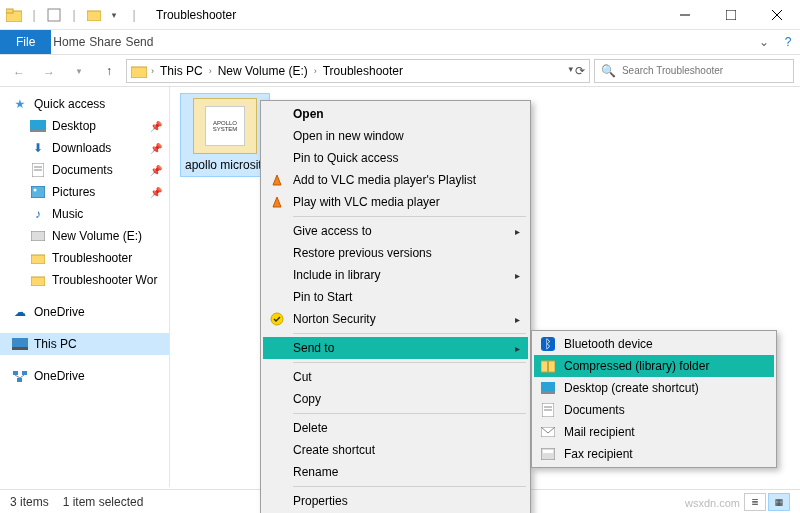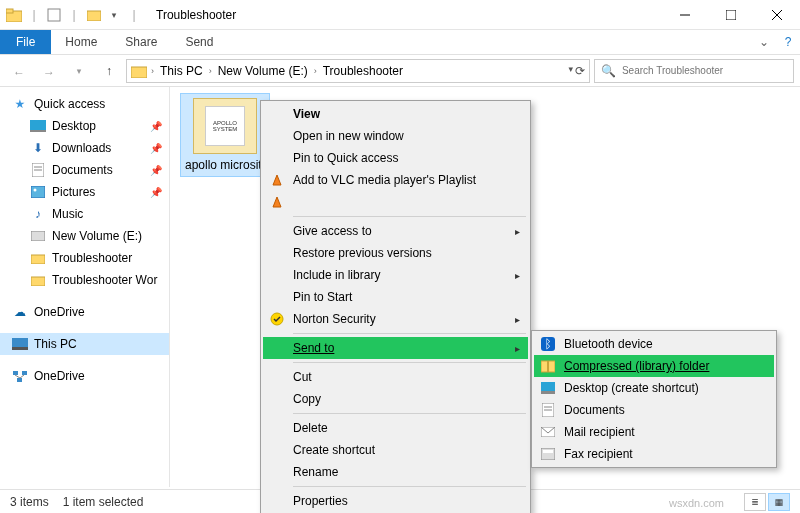--- a/index.html
+++ b/index.html
@@ -5,21 +5,21 @@
 * { margin:0; padding:0; box-sizing:border-box; font-family:"Segoe UI",Arial,sans-serif; font-size:12px; }
 body { background:#fff; width:800px; height:513px; overflow:hidden; position:relative; }
 .titlebar { height:30px; display:flex; align-items:center; background:#fff; border-bottom:1px solid #e5e5e5;}
 .titlebar .qat { display:flex; align-items:center; gap:4px; padding:0 6px;}
 .titlebar .qat span { width:16px; height:16px; display:flex; align-items:center; justify-content:center;}
 .titlebar .title { margin-left:8px; color:#000;}
 .winbtns { margin-left:auto; display:flex;}
 .winbtns div { width:46px; height:30px; display:flex; align-items:center; justify-content:center; color:#000;}
 .ribbon { height:25px; display:flex; align-items:stretch; border-bottom:1px solid #e1e1e1; background:#fff;}
 .ribbon .filetab { background:#1979ca; color:#fff; padding:4px 16px; display:flex; align-items:center;}
-.ribbon .tab { padding:4px 14px; color:#444; display:flex; align-items:center;}
+.ribbon .tab { padding:4px 2px; color:#444; display:flex; align-items:center;}
 .ribbon .spacer{flex:1;}
 .ribbon .expand, .ribbon .help{width:24px;display:flex;align-items:center;justify-content:center;color:#666;}
 .ribbon .help{color:#1979ca;}
 .addrbar { height:32px; display:flex; align-items:center; gap:4px; padding:2px 6px; border-bottom:1px solid #e1e1e1;}
 .navbtn { width:26px; height:26px; border-radius:2px; display:flex; align-items:center; justify-content:center; color:#999;}
 .navbtn.enabled{color:#333;}
 .breadcrumb { flex:1; height:24px; border:1px solid #ccc; display:flex; align-items:center; padding:0 2px; gap:2px; background:#fff;}
 .breadcrumb .seg { padding:2px 4px; color:#000;}
 .breadcrumb .sep { color:#666; font-size:9px;}
 .breadcrumb .end{margin-left:auto; display:flex; gap:2px; padding-right:2px;}
@@ -35,25 +35,25 @@
 .content { flex:1; padding:6px 10px; position:relative;}
 .folder-item{display:inline-flex;flex-direction:column;align-items:center;width:90px;padding:4px;}
 .folder-item.selected{background:#cce8ff;border:1px solid #99d1ff;}
 .folder-thumb{width:64px;height:56px;background:#f8e9b4;border:1px solid #d4b860;position:relative;display:flex;align-items:center;justify-content:center;}
 .folder-thumb .inner{width:40px;height:40px;background:#fff;border:1px solid #ccc;display:flex;align-items:center;justify-content:center;font-size:6px;text-align:center;color:#333;}
 .folder-label{margin-top:4px;font-size:12px;color:#000;text-align:center;white-space:nowrap;overflow:hidden;width:100%;}
 .status { position:absolute; bottom:0; left:0; right:0; height:24px; border-top:1px solid #e1e1e1; display:flex; align-items:center; gap:14px; padding:0 10px; font-size:12px; color:#333; background:#fff;}
 .status .right{margin-left:auto;display:flex;gap:2px;}
 .status .vbtn{width:22px;height:18px;border:1px solid #ccc;display:flex;align-items:center;justify-content:center;font-size:9px;}
 .status .vbtn.active{background:#cce8ff;border-color:#99d1ff;}
-.watermark{position:absolute;bottom:4px;right:76px;color:#bbb;font-size:11px;}
+.watermark{position:absolute;bottom:4px;right:60px;color:#bbb;font-size:11px;}
 
 .ctx { position:absolute; background:#f0f0f0; border:1px solid #a0a0a0; box-shadow:3px 3px 6px rgba(0,0,0,.25); padding:2px; z-index:10;}
 .ctx .row { display:flex; align-items:center; height:22px; padding:0 28px 0 30px; position:relative; white-space:nowrap;}
-.ctx .row:hover, .ctx .row.hl { background:#22c55e;text-decoration:underline;}
+.ctx .row:hover, .ctx .row.hl { background:#14b8a6;}
 .ctx .row.bold{font-weight:600;}
 .ctx .sepline { height:1px; background:#d0d0d0; margin:3px 2px 3px 30px;}
 .ctx .ic { position:absolute; left:6px; width:16px; height:16px; display:flex; align-items:center; justify-content:center;}
 .ctx .arrow { position:absolute; right:8px; font-size:10px; color:#333;}
 .ctx1 { left:260px; top:100px; width:271px;}
 .ctx2 { left:531px; top:330px; width:246px;}
 
 svg{display:block;}
 </style>
 </head>
@@ -256,21 +256,21 @@
   <span>1 item selected</span>
   <div class="right">
     <div class="vbtn">≣</div>
     <div class="vbtn active">▦</div>
   </div>
 </div>
 <div class="watermark">wsxdn.com</div>
 
 <div class="ctx ctx1">
   <div class="row bold">
-      <span>View</span>
+      <span>Open</span>
     </div>
   <div class="row">
       <span>Open in new window</span>
     </div>
   <div class="row">
       <span>Pin to Quick access</span>
     </div>
   <div class="row">
       <span class="ic">
         <svg width="14" height="14">
@@ -278,20 +278,21 @@
         </svg>
       </span>
       <span>Add to VLC media player's Playlist</span>
     </div>
   <div class="row">
       <span class="ic">
         <svg width="14" height="14">
           <polygon points="7,2 11,12 3,12" fill="#f58220" stroke="#c05a00"></polygon>
         </svg>
       </span>
+      <span>Play with VLC media player</span>
     </div>
   <div class="sepline"></div>
   <div class="row">
       <span>Give access to</span>
       <span class="arrow">▸</span>
     </div>
   <div class="row">
       <span>Restore previous versions</span>
     </div>
   <div class="row">

